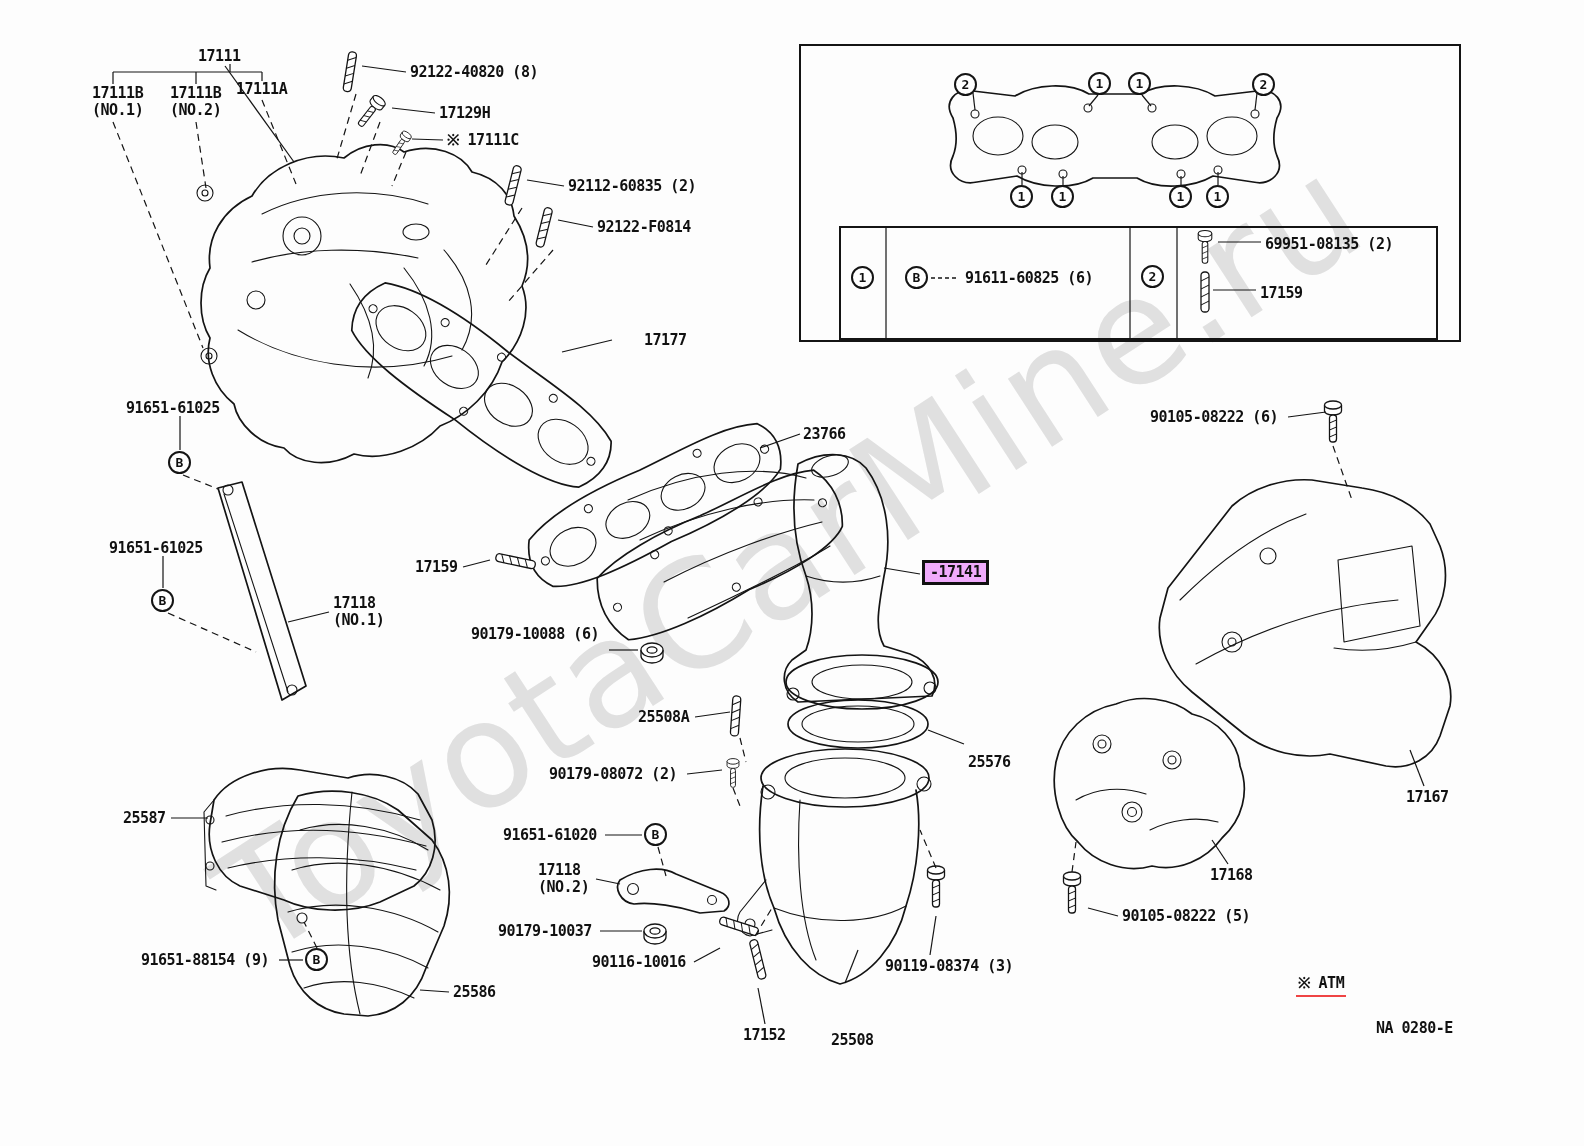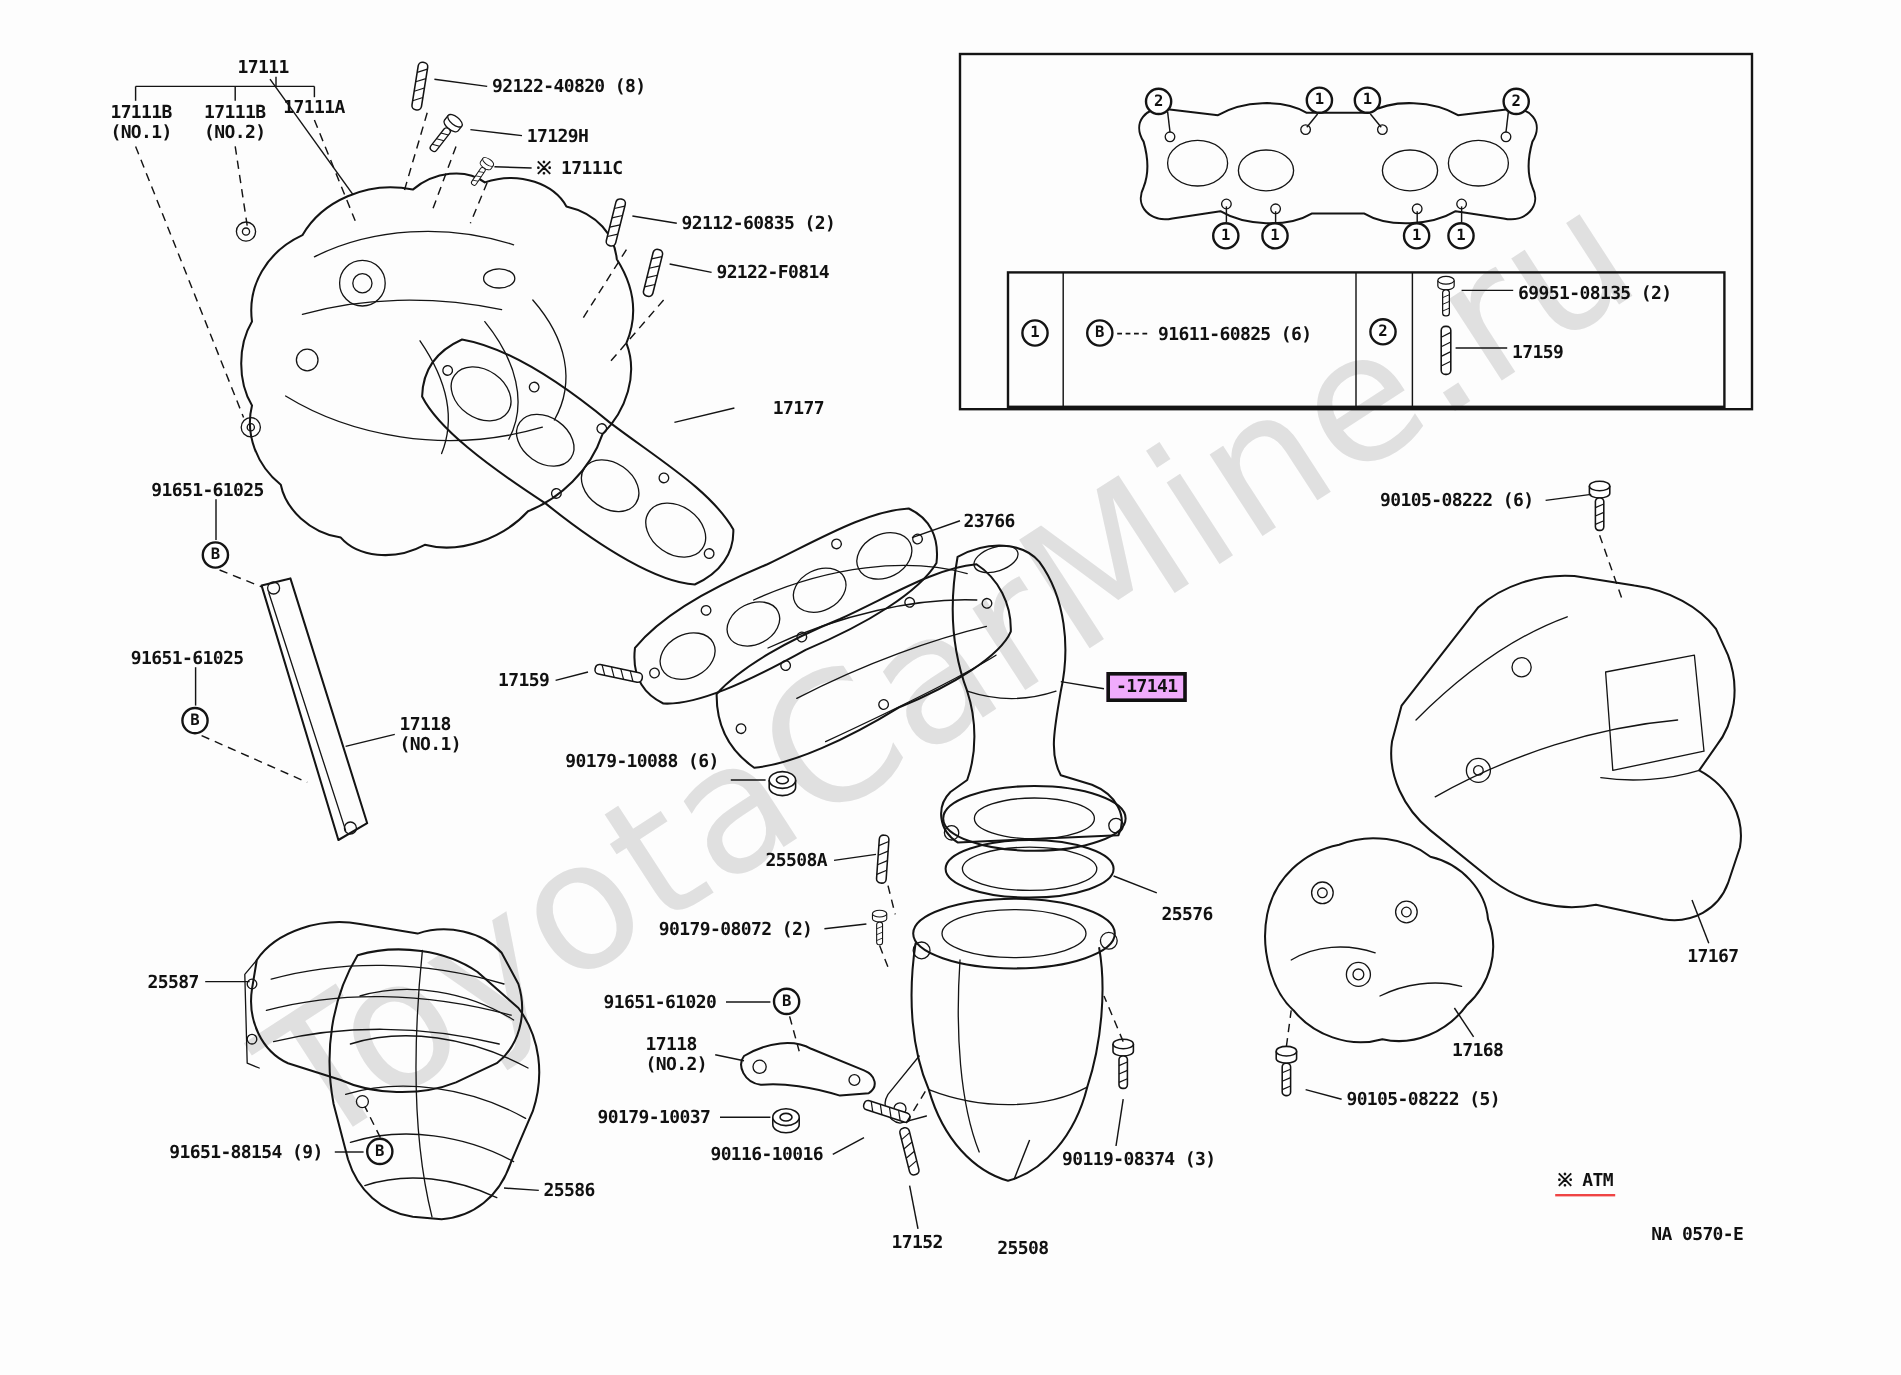--- a/index.html
+++ b/index.html
@@ -386,15 +386,15 @@
   <div class="co" style="left:1252px;top:73px">2</div>
   <div class="co" style="left:1010px;top:185px">1</div>
   <div class="co" style="left:1051px;top:185px">1</div>
   <div class="co" style="left:1169px;top:185px">1</div>
   <div class="co" style="left:1206px;top:185px">1</div>
   <div class="co" style="left:851px;top:266px">1</div>
   <div class="co" style="left:905px;top:266px">B</div>
   <div class="co" style="left:1141px;top:265px">2</div>
 
   <div class="lbl atm" style="left:1296px;top:975px">※ ATM</div>
-  <div class="lbl" style="left:1376px;top:1020px">NA 0570-E</div>
+  <div class="lbl" style="left:1376px;top:1020px">NA 0280-E</div>
 
 </div>
 
 </body></html>

